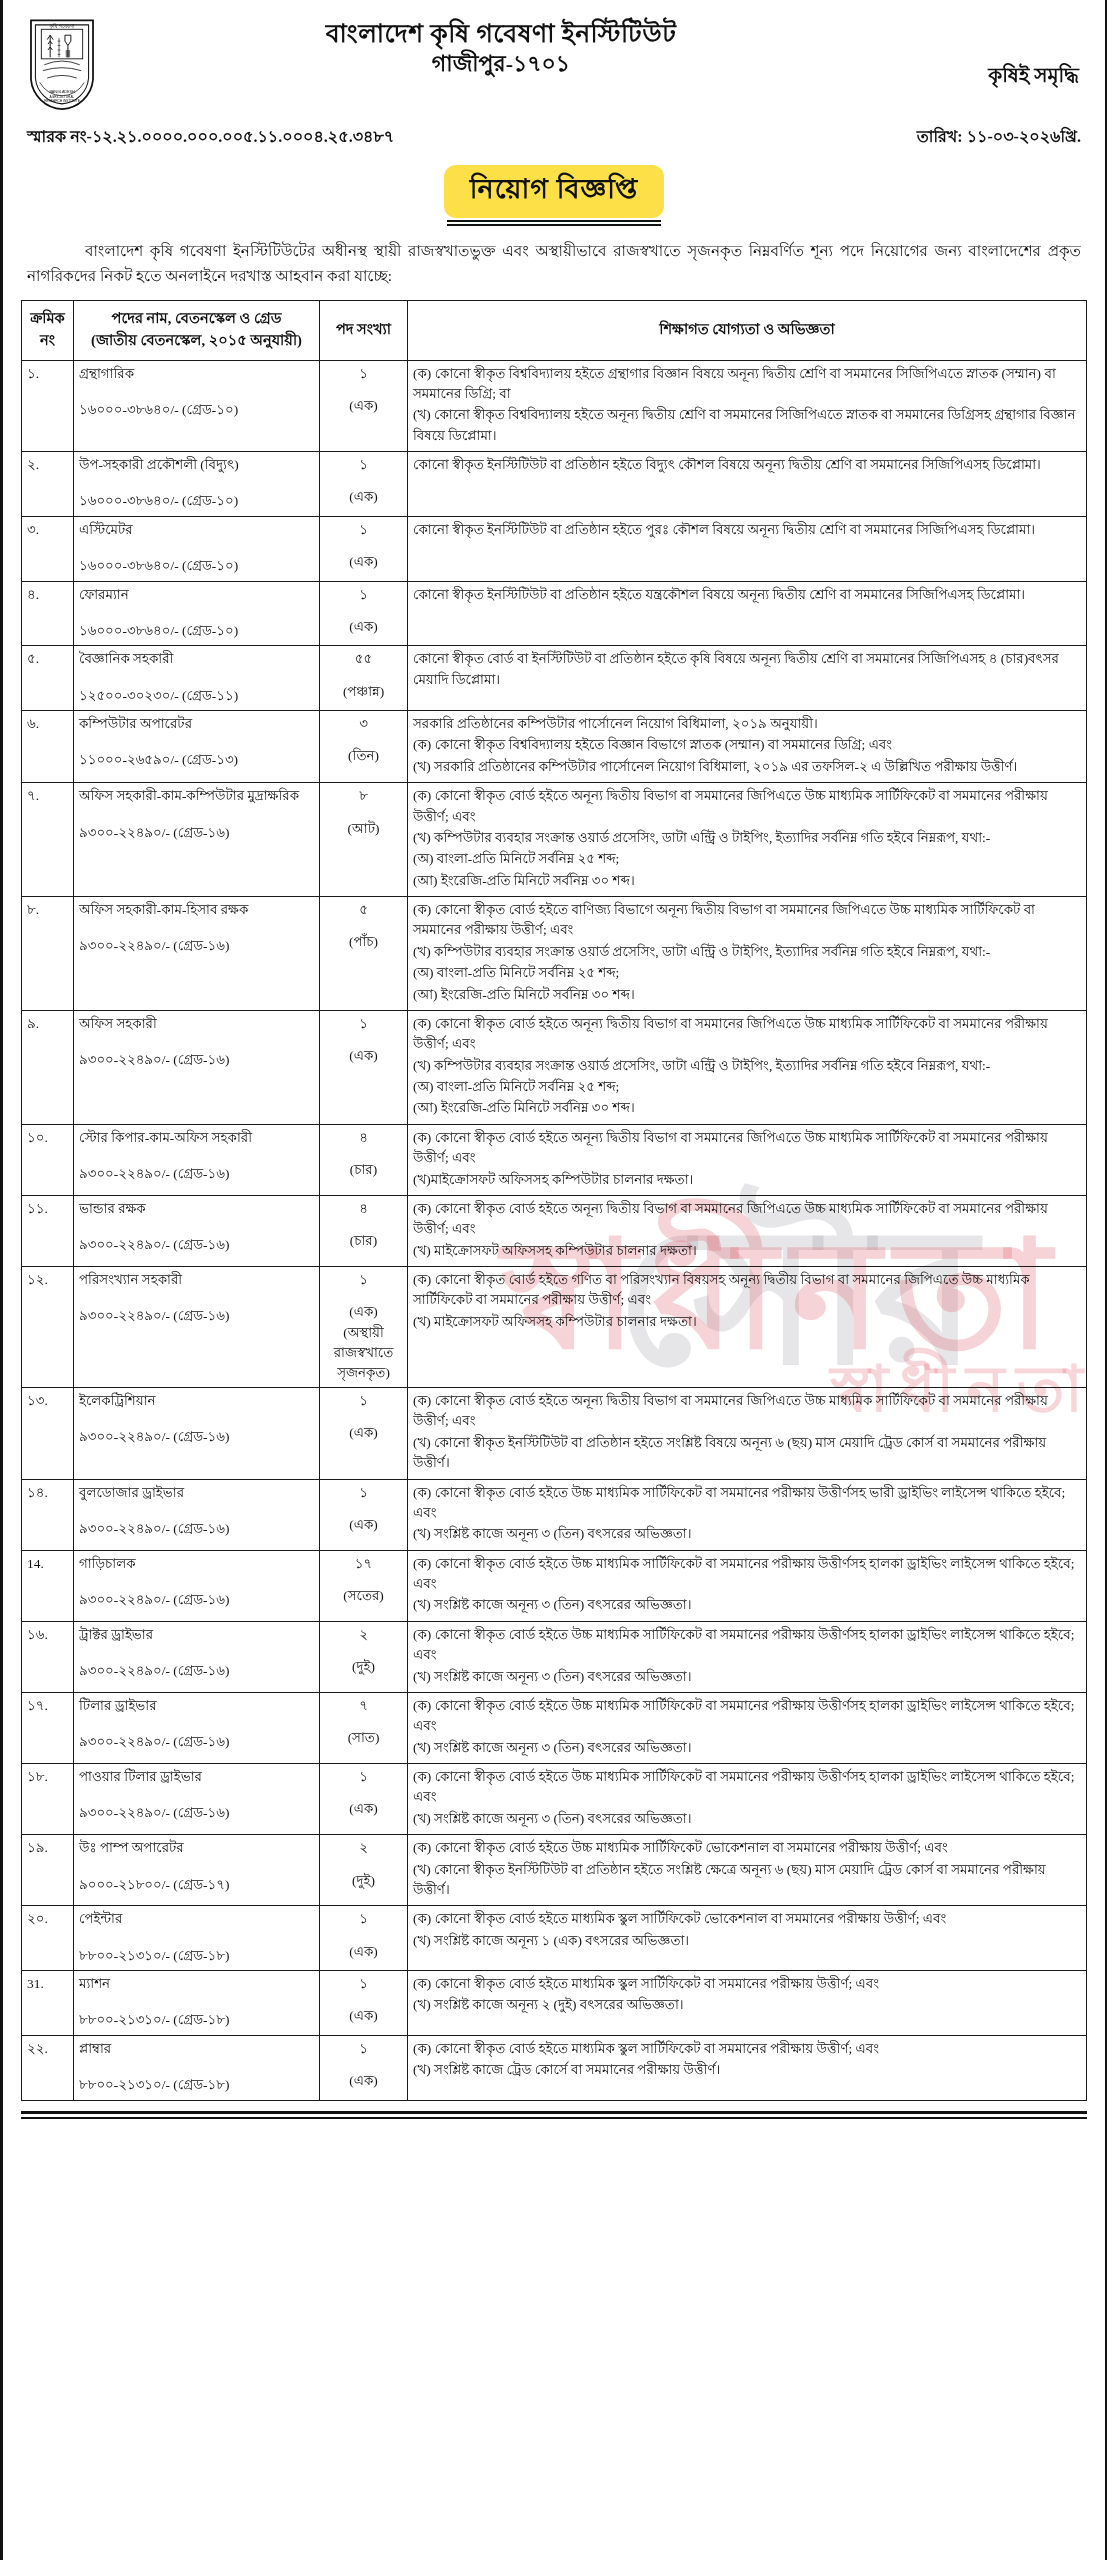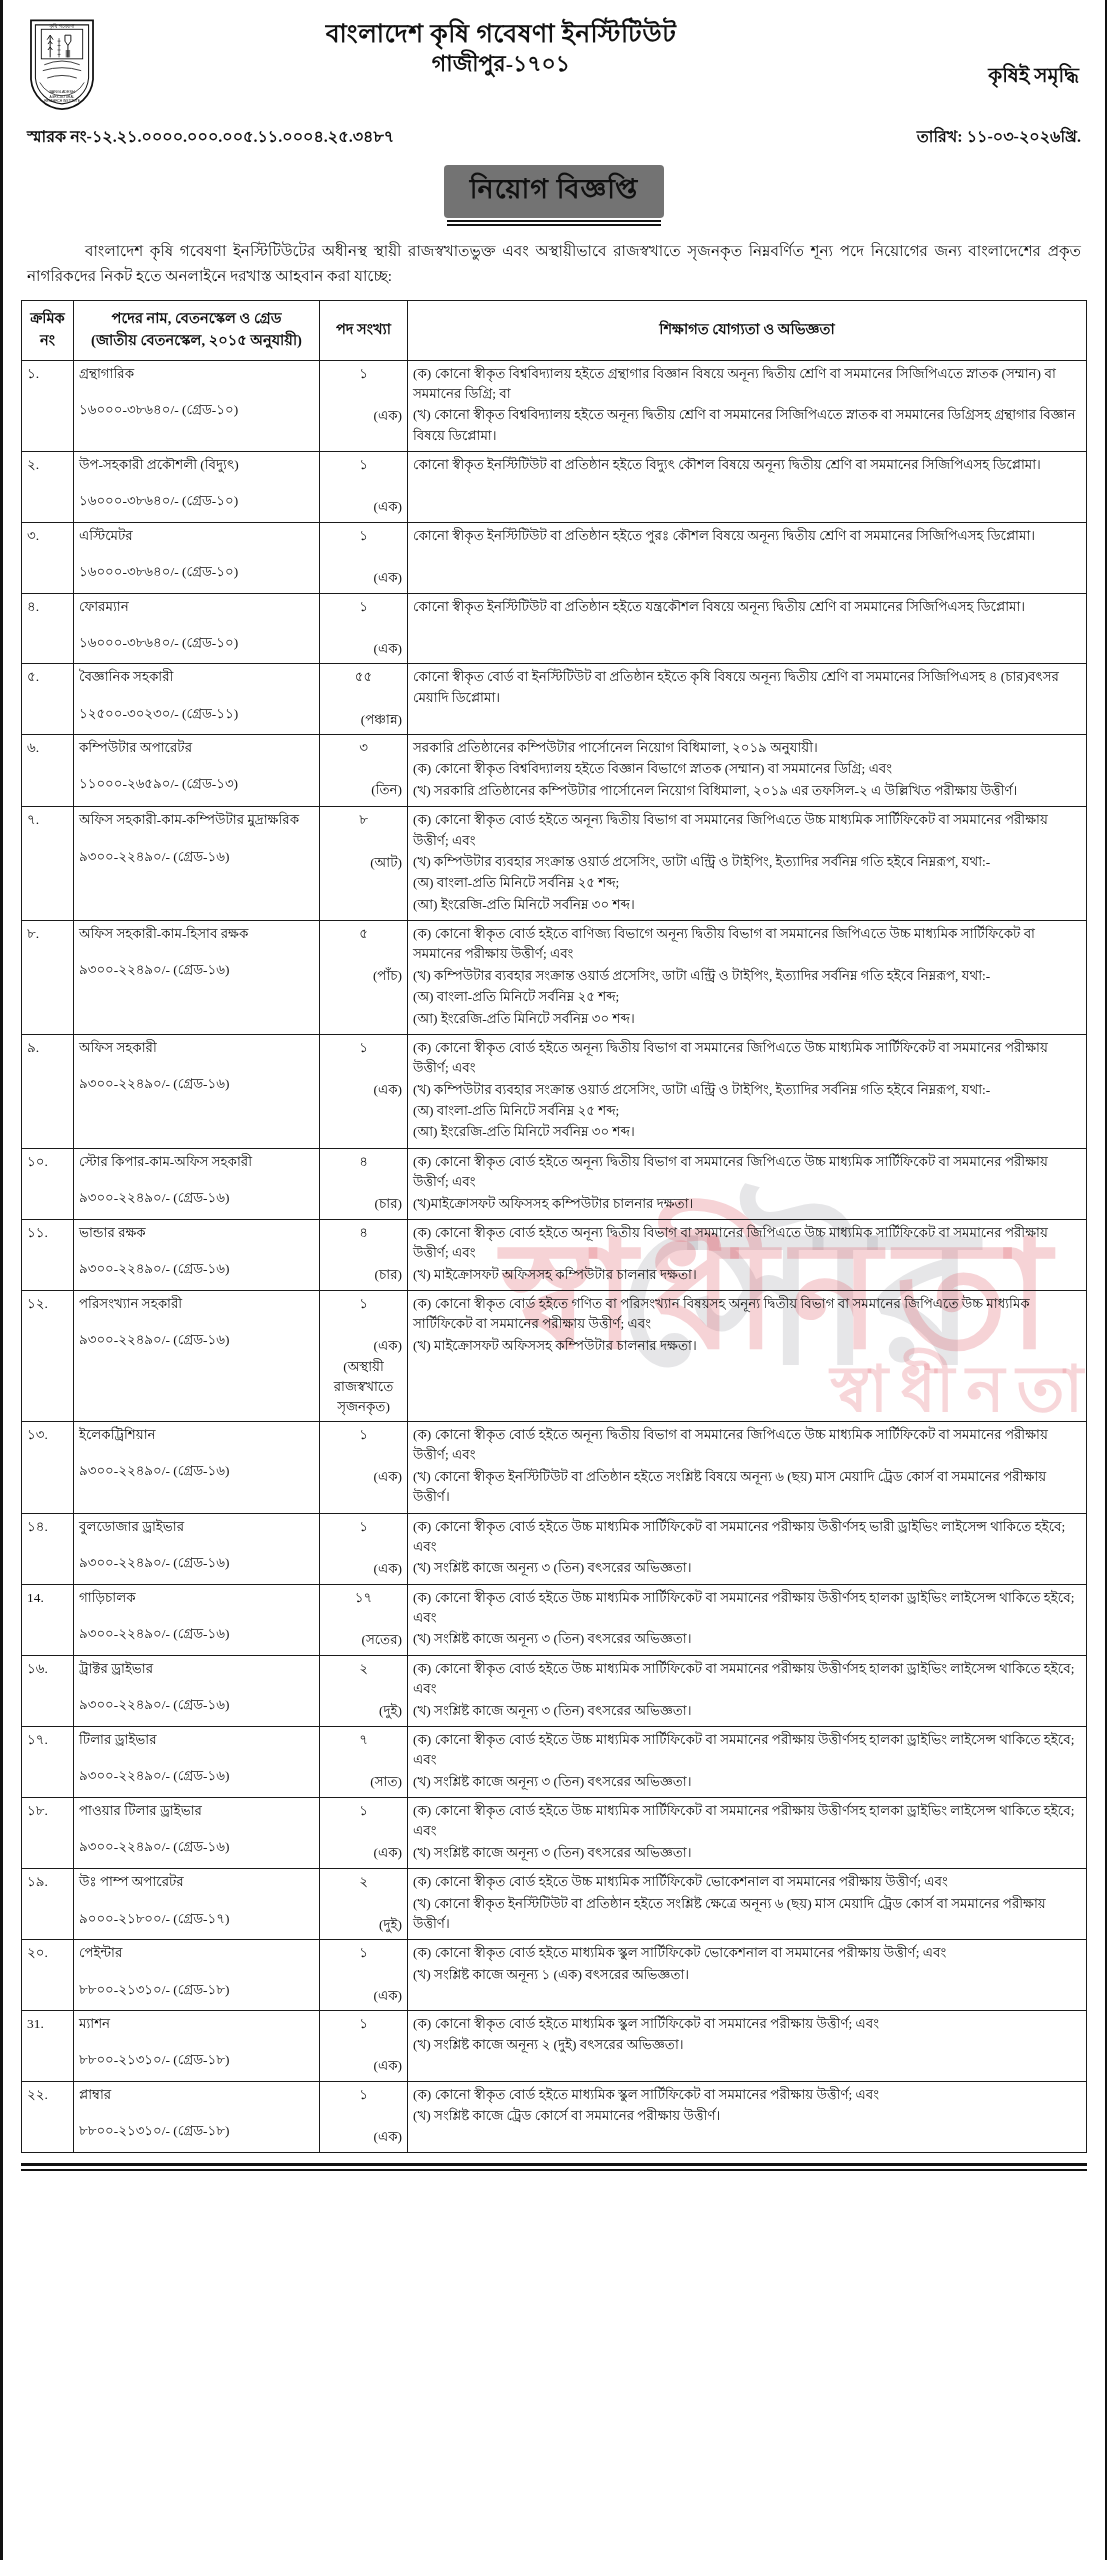--- a/index.html
+++ b/index.html
@@ -108,22 +108,22 @@
     z-index: 2;
   }
   .title-wrap {
     text-align: center;
     margin-top: 14px;
     position: relative;
     z-index: 2;
   }
   .title-badge {
     display: inline-block;
-    background: #737373;
-    border-radius: 4px;
+    background: #fde047;
+    border-radius: 12px;
     padding: 3px 26px 5px 26px;
     font-size: 27px;
     font-weight: 700;
     letter-spacing: 1px;
   }
   .title-rule {
     width: 214px;
     height: 0;
     margin: 2px auto 0 auto;
     border-top: 2px solid #111;
@@ -163,21 +163,21 @@
   }
   col.c-sl { width: 52px; }
   col.c-post { width: 246px; }
   col.c-num { width: 88px; }
   col.c-qual { width: auto; }
   td.sl { text-align: left; padding-left: 7px; font-size: 13.6px; }
   td.num { text-align: center; font-size: 13.6px; }
   td.post .pname { display:block; }
   td.post .pscale { display:block; margin-top: 16px; }
   td.num .n1 { display:block; }
-  td.num .n2 { display:block; margin-top: 22px; text-align: right; }
+  td.num .n2 { display:block; margin-top: 12px; }
   td.num .n3 { display:block; margin-top: 0; line-height:1.5; }
   td.qual p { margin: 0 0 1px 0; }
   .bottom-rules {
     margin-top: 10px;
     border-top: 3px solid #111;
     padding-top: 3px;
   }
   .bottom-rules:after {
     content: "";
     display: block;

